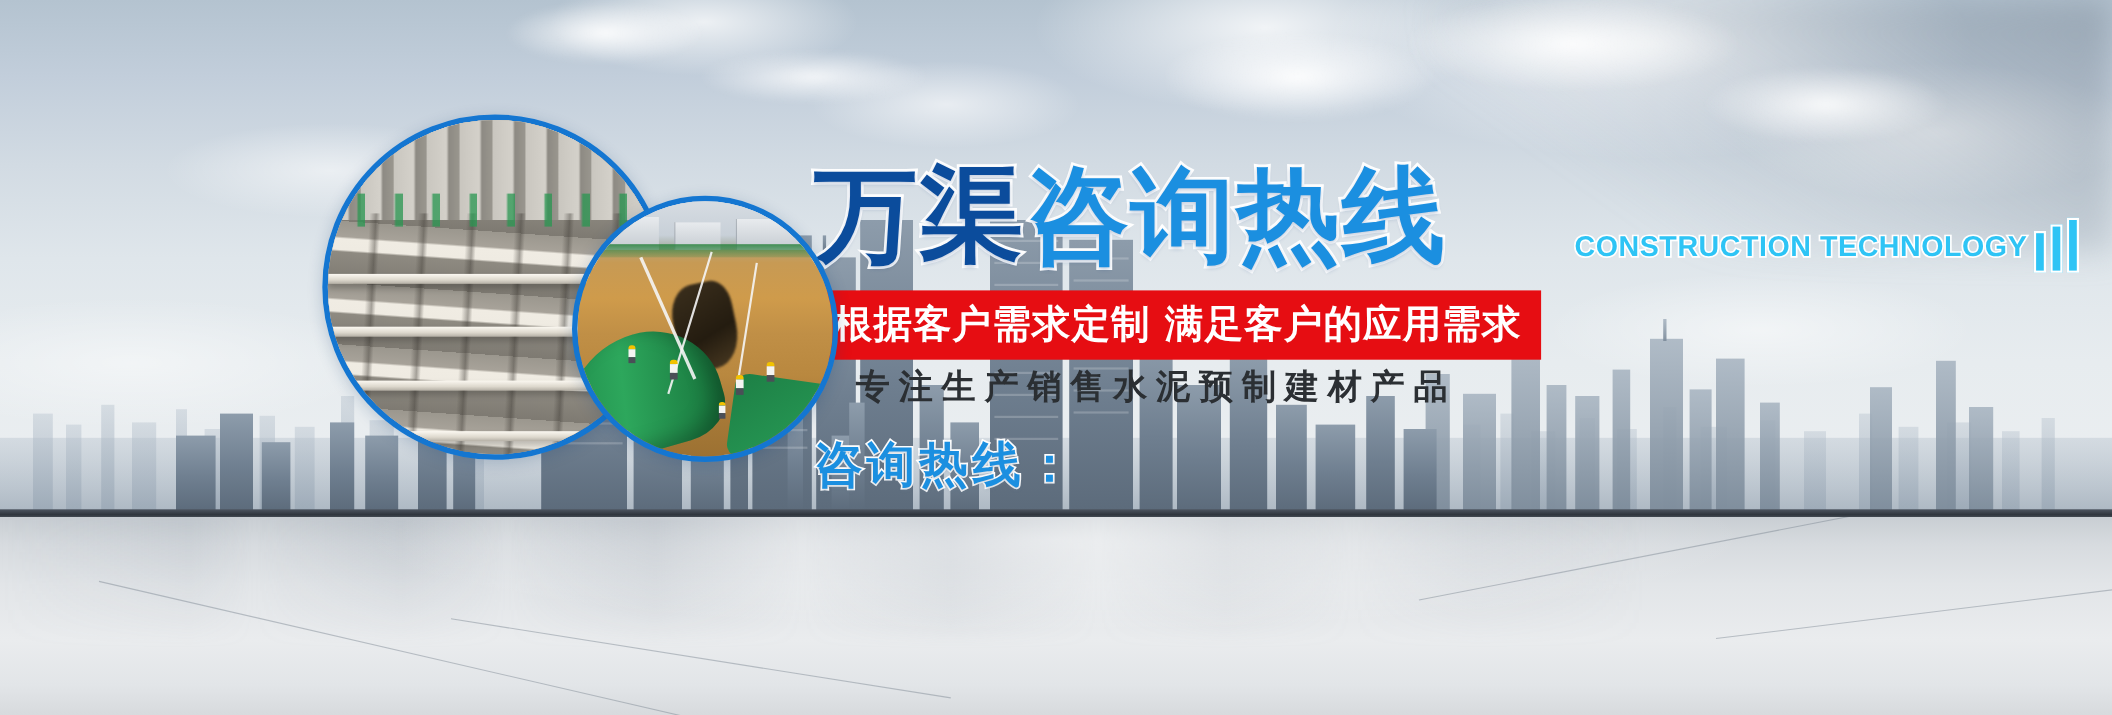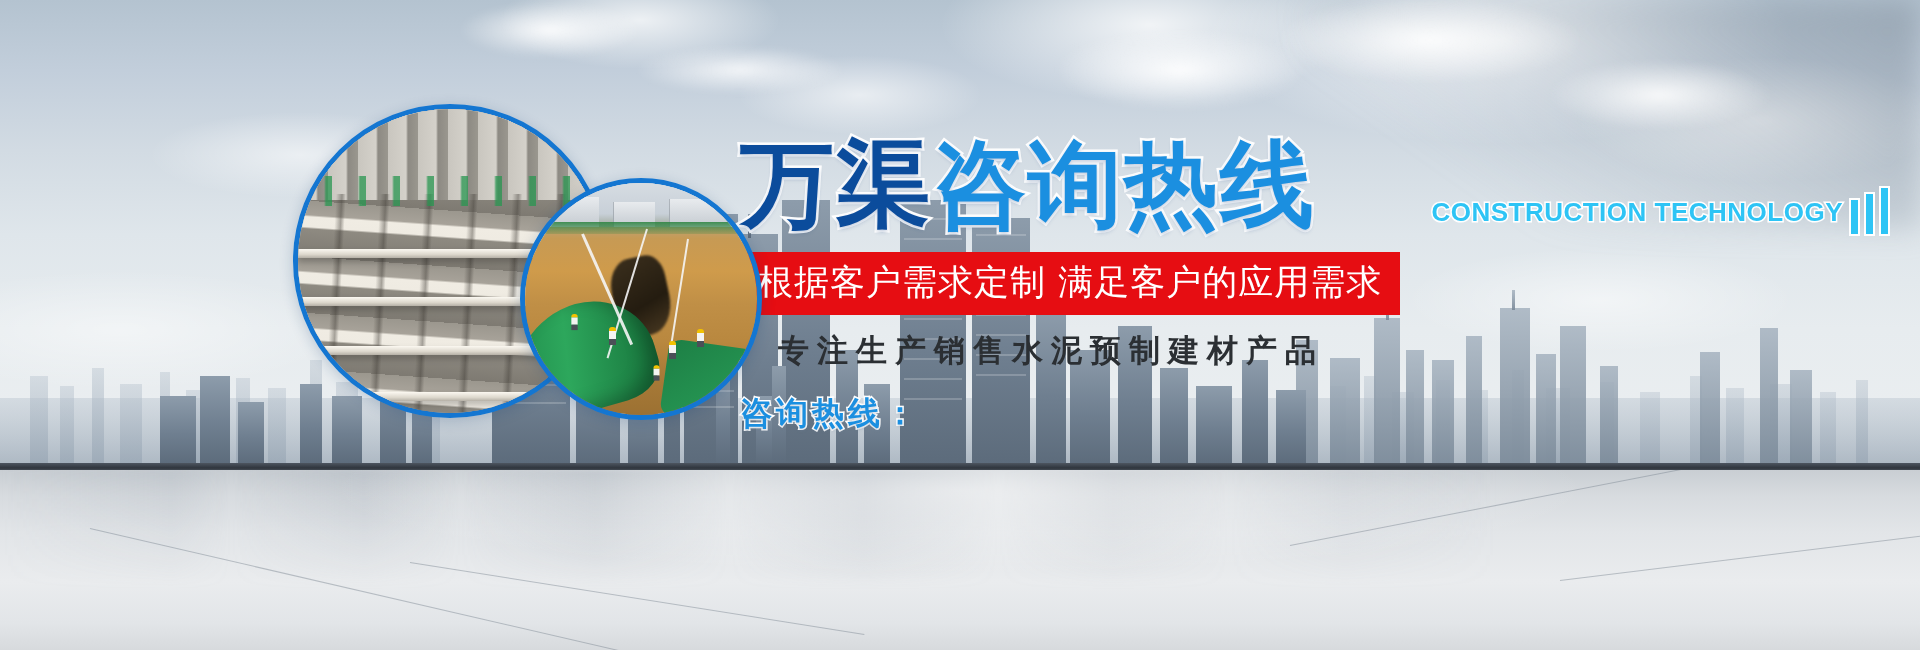--- a/index.html
+++ b/index.html
@@ -188,21 +188,21 @@
   .sc2 { left:24%; top:22%; height:52%; transform:rotate(-24deg); width:3px; }
   .sc3 { left:70%; top:24%; height:46%; transform:rotate(9deg); }
   .worker { position:absolute; width:7px; height:18px; }
   .worker .hat { position:absolute; left:0; top:0; width:7px; height:4px; background:#f2c200; border-radius:3px 3px 0 0; }
   .worker .body { position:absolute; left:0; top:4px; width:7px; height:8px; background:#f4f4f2; }
   .worker .legs { position:absolute; left:0; top:12px; width:7px; height:6px; background:#4a4f57; }
   .w1 { left:36%; top:62%; } .w2 { left:62%; top:68%; } .w3 { left:74%; top:63%; }
   .w4 { left:55%; top:78%; transform:scale(.85); } .w5 { left:20%; top:56%; transform:scale(.9); }
 
   
-  .content { position:absolute; left:740px; top:120px; width:1150px; }
+  .content { position:absolute; left:740px; top:132px; width:1150px; }
 
   .title-row { position:relative; display:flex; align-items:flex-end; height:112px; }
   .brand {
     font-family:"DejaVu Sans","Liberation Sans",sans-serif;
     font-size:94px; font-weight:bold; line-height:1;
     letter-spacing:2px;
     -webkit-text-stroke:5px #ffffff;
     paint-order:stroke fill;
     color:#0e4f9e;
     text-shadow:0 2px 4px rgba(30,70,130,.28);
@@ -222,36 +222,36 @@
   .bars i:nth-child(2){ height:40px; }
   .bars i:nth-child(3){ height:46px; }
 
   .redbar {
     margin-top:20px; display:inline-block;
     background:#e60d12;
     padding:7px 18px 9px 18px;
   }
   .redbar span {
     font-family:"DejaVu Sans","Liberation Sans",sans-serif;
-    font-size:35px; font-weight:normal; color:#ffffff; letter-spacing:1px;
+    font-size:35px; font-weight:bold; color:#ffffff; letter-spacing:1px;
   }
 
   .tagline {
-    margin-top:15px;
+    margin-top:4px;
     font-family:"DejaVu Sans","Liberation Sans",sans-serif;
     font-size:31px; font-weight:600; color:#2b2f33; letter-spacing:8px;
     padding-left:38px;
   }
 
   .hotline {
     margin-top:20px; display:flex; align-items:baseline; padding-left:0px;
   }
   .hotline .label {
     font-family:"DejaVu Sans","Liberation Sans",sans-serif;
-    font-size:32px; font-weight:bold; color:#1b8fe0; letter-spacing:4px;
+    font-size:44px; font-weight:bold; color:#1b8fe0; letter-spacing:4px;
     -webkit-text-stroke:3px #ffffff; paint-order:stroke fill;
     text-shadow:0 2px 3px rgba(120,140,160,.35);
   }
   .hotline .number {
     font-family:"DejaVu Sans","Liberation Sans",sans-serif;
     font-size:42px; font-weight:bold; color:#18b4ec; letter-spacing:5px;
     -webkit-text-stroke:3px #ffffff; paint-order:stroke fill;
     text-shadow:0 2px 3px rgba(120,140,160,.35);
   }
 </style>

